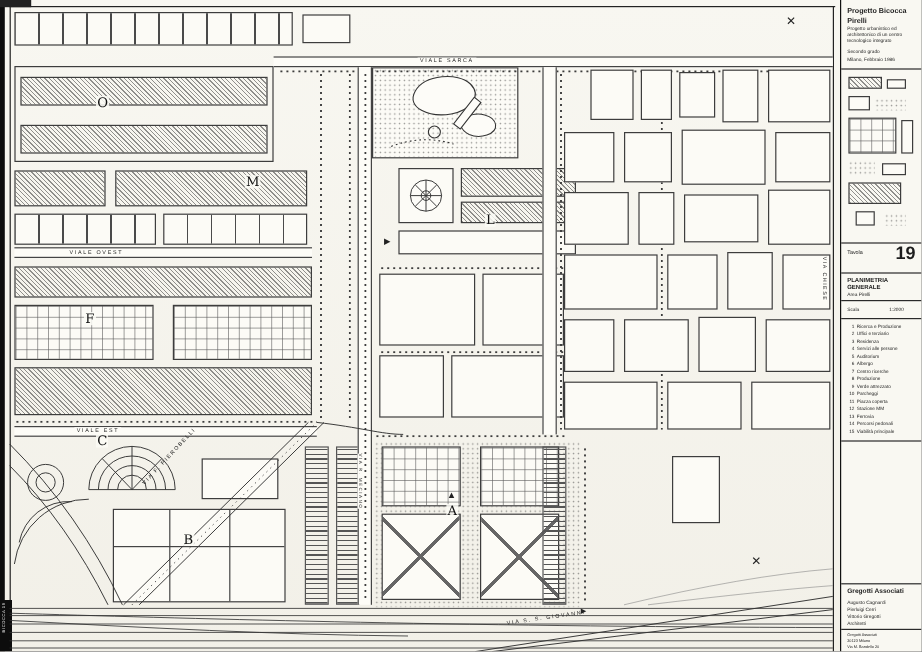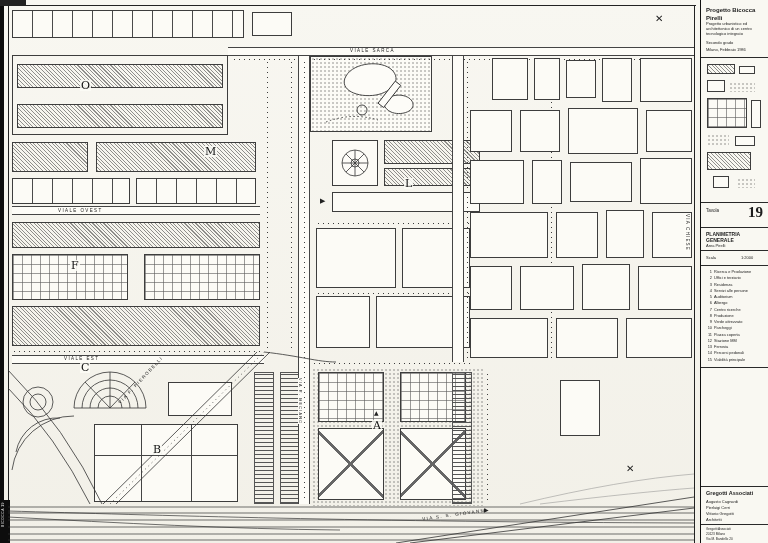--- a/index.html
+++ b/index.html
@@ -252,21 +252,21 @@
     <div class="bld gridc" style="left:6px;top:98px;width:40px;height:30px"></div>
     <div class="bld" style="left:50px;top:100px;width:10px;height:28px"></div>
     <div class="stipple" style="left:6px;top:134px;width:22px;height:12px"></div>
     <div class="bld" style="left:34px;top:136px;width:20px;height:10px"></div>
     <div class="hatch" style="left:6px;top:152px;width:44px;height:18px"></div>
     <div class="bld" style="left:12px;top:176px;width:16px;height:12px"></div>
     <div class="stipple" style="left:36px;top:178px;width:18px;height:10px"></div>
 
     <div class="hrule" style="top:202px"></div>
     <div class="pt" style="left:5px;top:208px;font-size:4.5px">Tavola</div>
-    <div class="pt" style="left:36px;top:203px;width:26px;font-size:15px;font-weight:bold;text-align:right;font-family:Liberation Serif, serif">19</div>
+    <div class="pt" style="left:36px;top:203px;width:26px;font-size:15px;font-weight:bold;text-align:right;font-family:Liberation Sans, sans-serif">19</div>
 
     <div class="hrule" style="top:227px"></div>
     <div class="pt" style="left:5px;top:231px;width:58px;font-size:5px;font-weight:bold">PLANIMETRIA GENERALE</div>
     <div class="pt" style="left:5px;top:243px;font-size:4px">Area Pirelli</div>
 
     <div class="hrule" style="top:250px"></div>
     <div class="pt" style="left:5px;top:255px;font-size:4px">Scala</div>
     <div class="pt" style="left:40px;top:255px;font-size:4px">1:2000</div>
 
     <div class="hrule" style="top:265px"></div>

